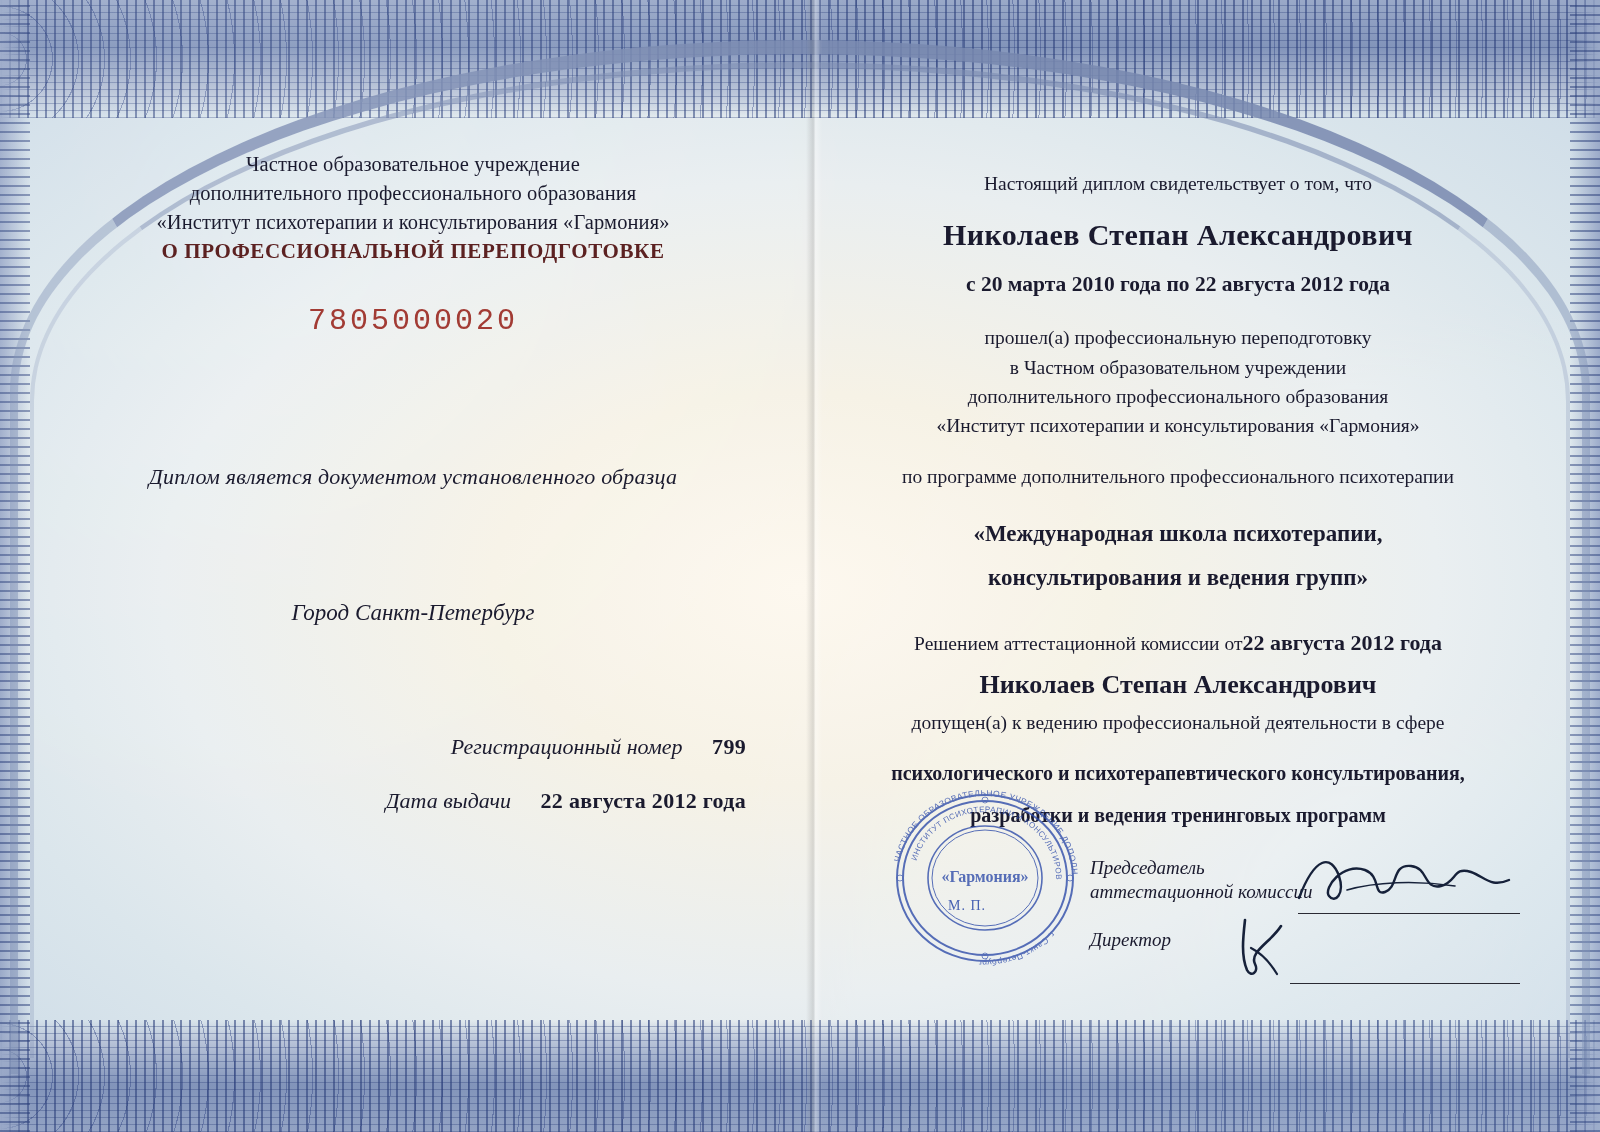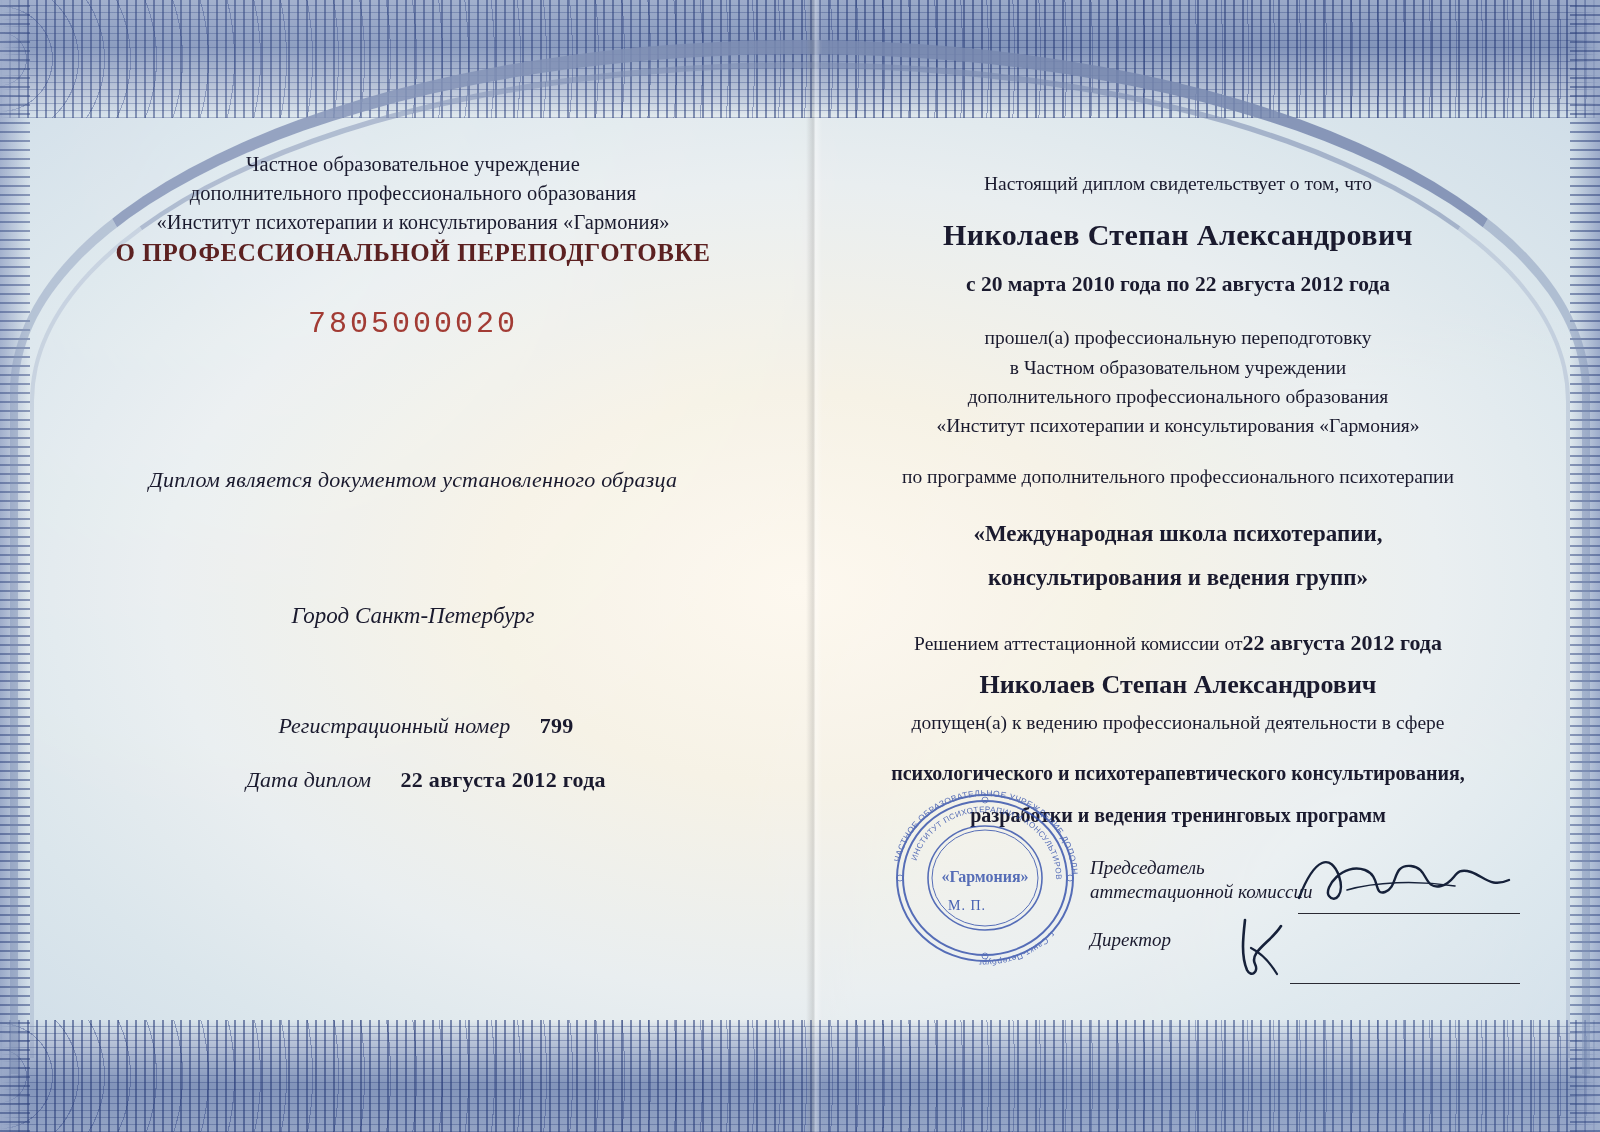--- a/index.html
+++ b/index.html
@@ -115,21 +115,21 @@
     font-family: "Liberation Serif", serif;
     font-weight: bold;
     font-size: 74px;
     letter-spacing: 4px;
     color: #6b1d1d;
     text-shadow: 0 1px 0 rgba(255,255,255,.5);
   }
   .title-sub {
     margin-top: 2px;
     font-weight: bold;
-    font-size: 25px;
+    font-size: 21px;
     letter-spacing: .6px;
     color: #5c2121;
   }
   .serial {
     margin-top: 40px;
     font-size: 30px;
     letter-spacing: 3px;
     color: #a23b34;
     font-family: "Liberation Mono", monospace;
   }
@@ -138,22 +138,22 @@
     font-style: italic;
     font-size: 22px;
     letter-spacing: .2px;
   }
   .city {
     margin-top: 110px;
     font-style: italic;
     font-size: 23px;
   }
   .reg-block {
-    margin-top: 84px;
-    text-align: center;
+    margin-top: 108px;
+    text-align: right;
     padding-left: 26px;
   }
   .reg-row {
     font-style: italic;
     font-size: 22px;
     margin-bottom: 28px;
     white-space: nowrap;
   }
   .reg-row .val {
     font-style: normal;
@@ -310,21 +310,21 @@
 
       <div class="italic-note">Диплом является документом установленного образца</div>
       <div class="city">Город Санкт-Петербург</div>
 
       <div class="reg-block">
         <div class="reg-row">
           <span>Регистрационный номер</span>
           <span class="val">799</span>
         </div>
         <div class="reg-row">
-          <span>Дата диплом</span>
+          <span>Дата выдачи</span>
           <span class="val">22 августа 2012 года</span>
         </div>
       </div>
     </div>
 
     <div class="col-right">
       <div class="r-line">Настоящий диплом свидетельствует о том, что</div>
       <div class="r-name">Николаев Степан Александрович</div>
       <div class="r-period">с 20 марта 2010 года по 22 августа 2012 года</div>
 

